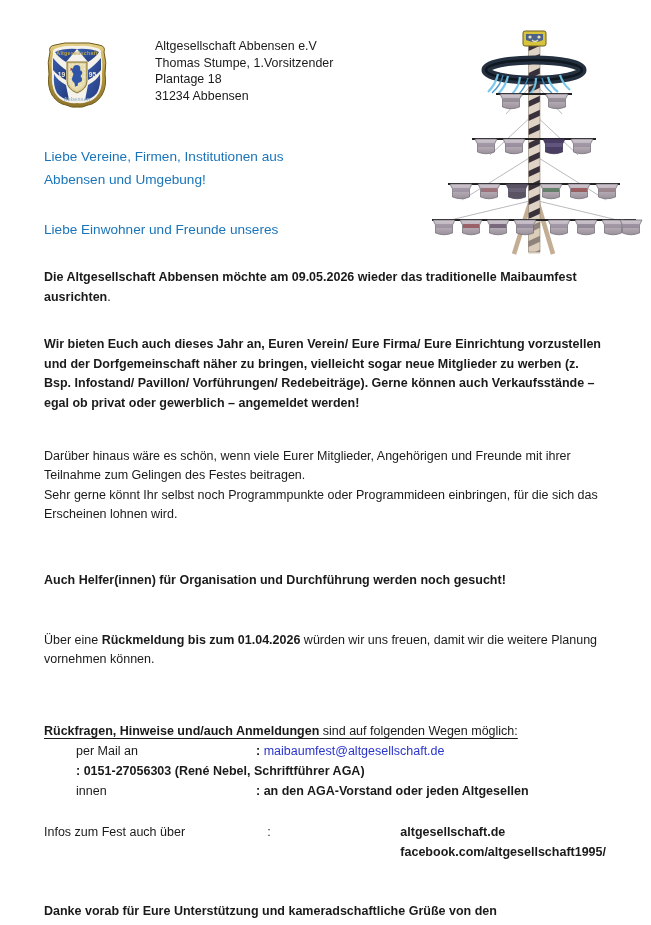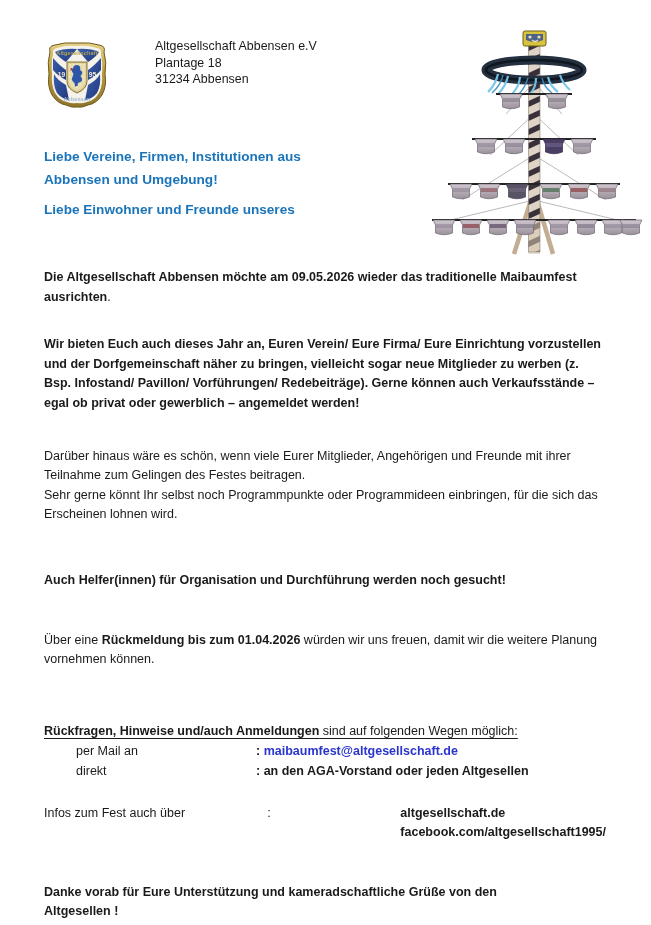--- a/index.html
+++ b/index.html
@@ -61,25 +61,25 @@
     height: 235px;
   }
 
   
   .salutation {
     position: absolute;
     left: 44px;
     top: 146px;
     width: 420px;
     color: #1a74ba;
-    font-weight: bold;
+    font-weight: normal;
     font-size: 13.6px;
     line-height: 22.5px;
   }
-  .salutation .block + .block { margin-top: 8px; }
+  .salutation .block + .block { margin-top: 28px; }
 
   
   .body-area {
     position: absolute;
     left: 44px;
     top: 268px;
     width: 562px;
     font-size: 12.5px;
     line-height: 19.6px;
   }
@@ -110,21 +110,21 @@
   .crow {
     display: flex;
     font-size: 12.5px;
     line-height: 19.6px;
     white-space: nowrap;
     padding-left: 32px;
   }
   .crow .lbl { width: 180px; flex: 0 0 180px; }
   .crow .val { font-weight: bold; }
   .crow .val .colon { font-weight: bold; color: #1a1a1a; }
-  .mailval { color: #2a35cc; font-weight: bold; }
+  .mailval { color: #2a35cc; font-weight: normal; }
 
   .inforow {
     display: flex;
     font-size: 12.5px;
     line-height: 19.6px;
     white-space: nowrap;
     justify-content: space-between;
   }
   .inforow .lbl2 { width: 154px; flex: 0 0 154px; }
   .inforow .colon2 { width: 64px; flex: 0 0 64px; }
@@ -200,20 +200,21 @@
           <circle cx="36.5" cy="45" r="0.85"></circle>
         </g>
 
         <text x="17.5" y="36.5" font-family="'Liberation Sans', sans-serif" font-size="6.6" font-weight="bold" fill="#f0ead5" text-anchor="middle">19</text>
         <text x="48.5" y="36.5" font-family="'Liberation Sans', sans-serif" font-size="6.6" font-weight="bold" fill="#f0ead5" text-anchor="middle">95</text>
       </svg>
     </div>
 
     <div class="address">
       <div>Altgesellschaft Abbensen e.V</div>
+      <div>Thomas Stumpe, 1.Vorsitzender</div>
       <div>Plantage 18</div>
       <div>31234 Abbensen</div>
     </div>
   </div>
 
   <div class="maypole">
     <svg viewBox="0 0 226 235" width="226" height="235">
       <defs>
         <linearGradient id="shieldg" x1="0" y1="0" x2="0" y2="1">
           <stop offset="0%" stop-color="#cfc7cf"></stop>
@@ -422,24 +423,25 @@
     <div class="contact-head"><span class="hl">Rückfragen, Hinweise und/auch Anmeldungen</span><span> sind auf folgenden Wegen möglich:</span></div>
 
     <div class="contact-rows">
 
       <div class="crow">
         <span class="lbl">per Mail an</span>
         <span class="val"><span class="colon">:</span>&nbsp;<span class="mailval">maibaumfest@altgesellschaft.de</span></span>
       </div>
 
       <div class="crow">
+        <span class="val"><span class="colon">:</span>&nbsp;<span>0151-27056303 (René Nebel, Schriftführer AGA)</span></span>
       </div>
 
       <div class="crow">
-        <span class="lbl">direkt</span>
+        <span class="lbl">innen</span>
         <span class="val"><span class="colon">:</span>&nbsp;<span>an den AGA-Vorstand oder jeden Altgesellen</span></span>
       </div>
     </div>
 
     <div class="sp-22"></div>
 
     <div class="inforow">
       <span class="lbl2">Infos zum Fest auch über</span>
       <span class="colon2">:</span>
       <span class="vals">

